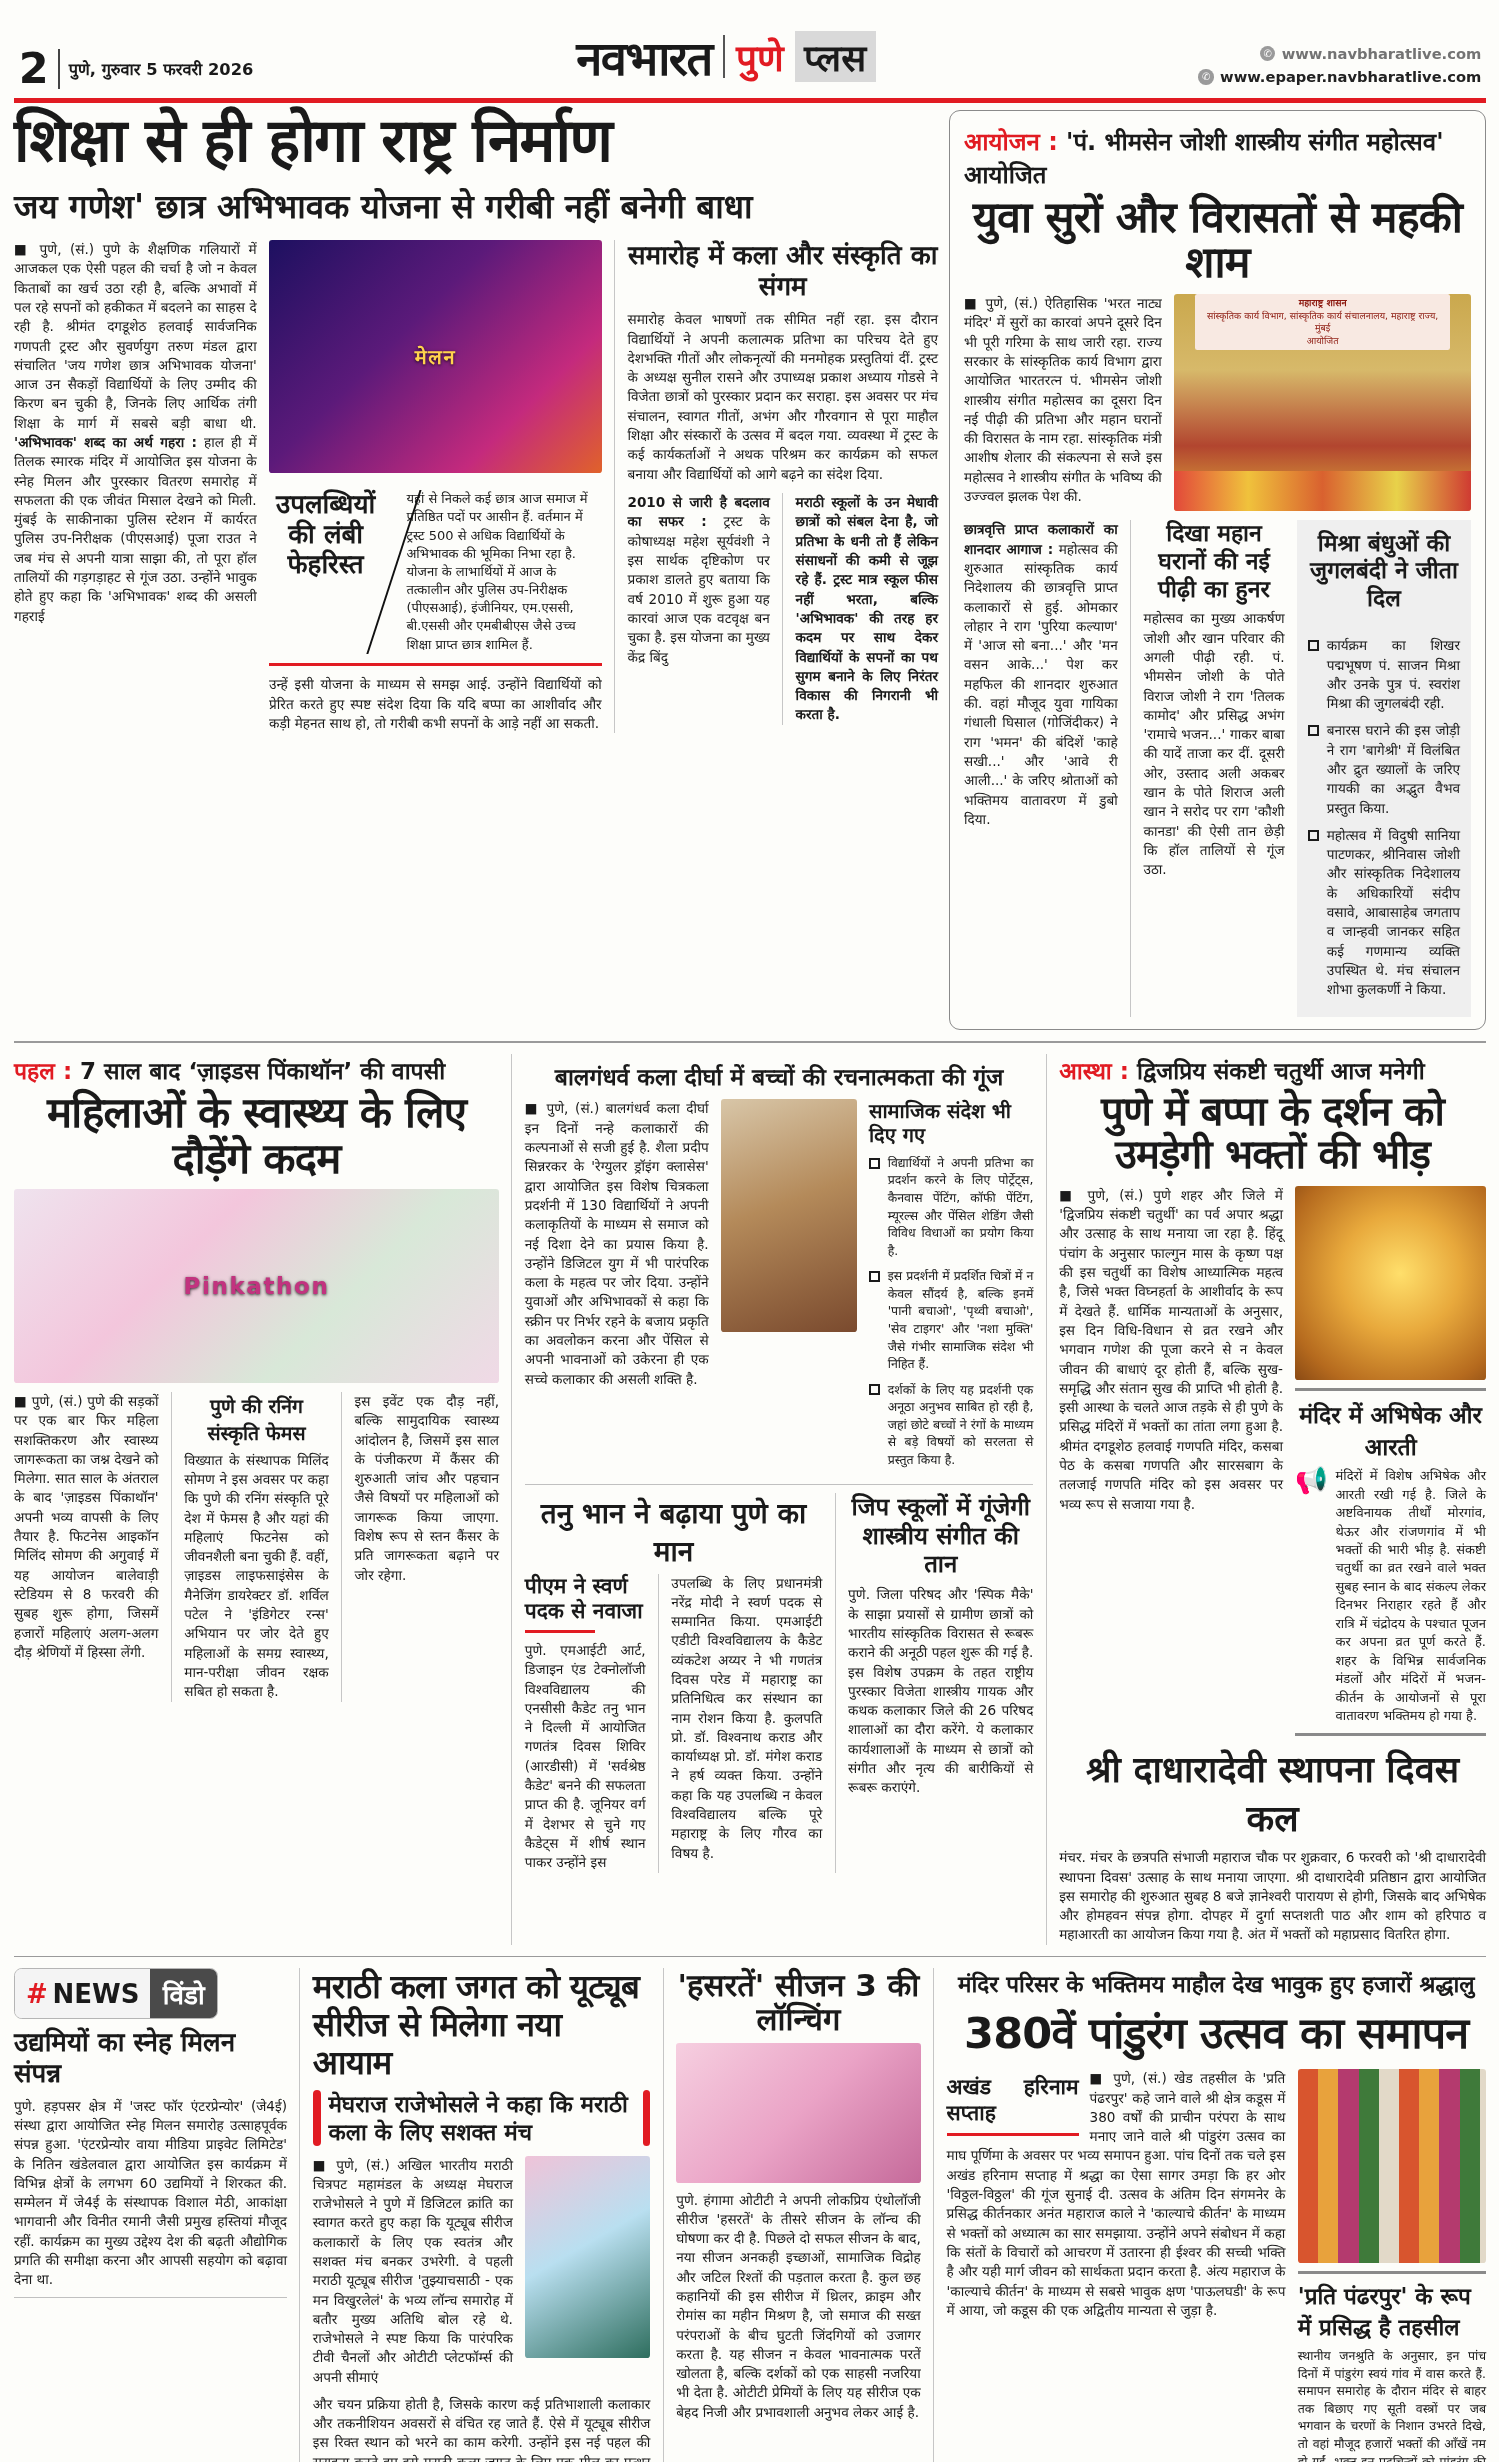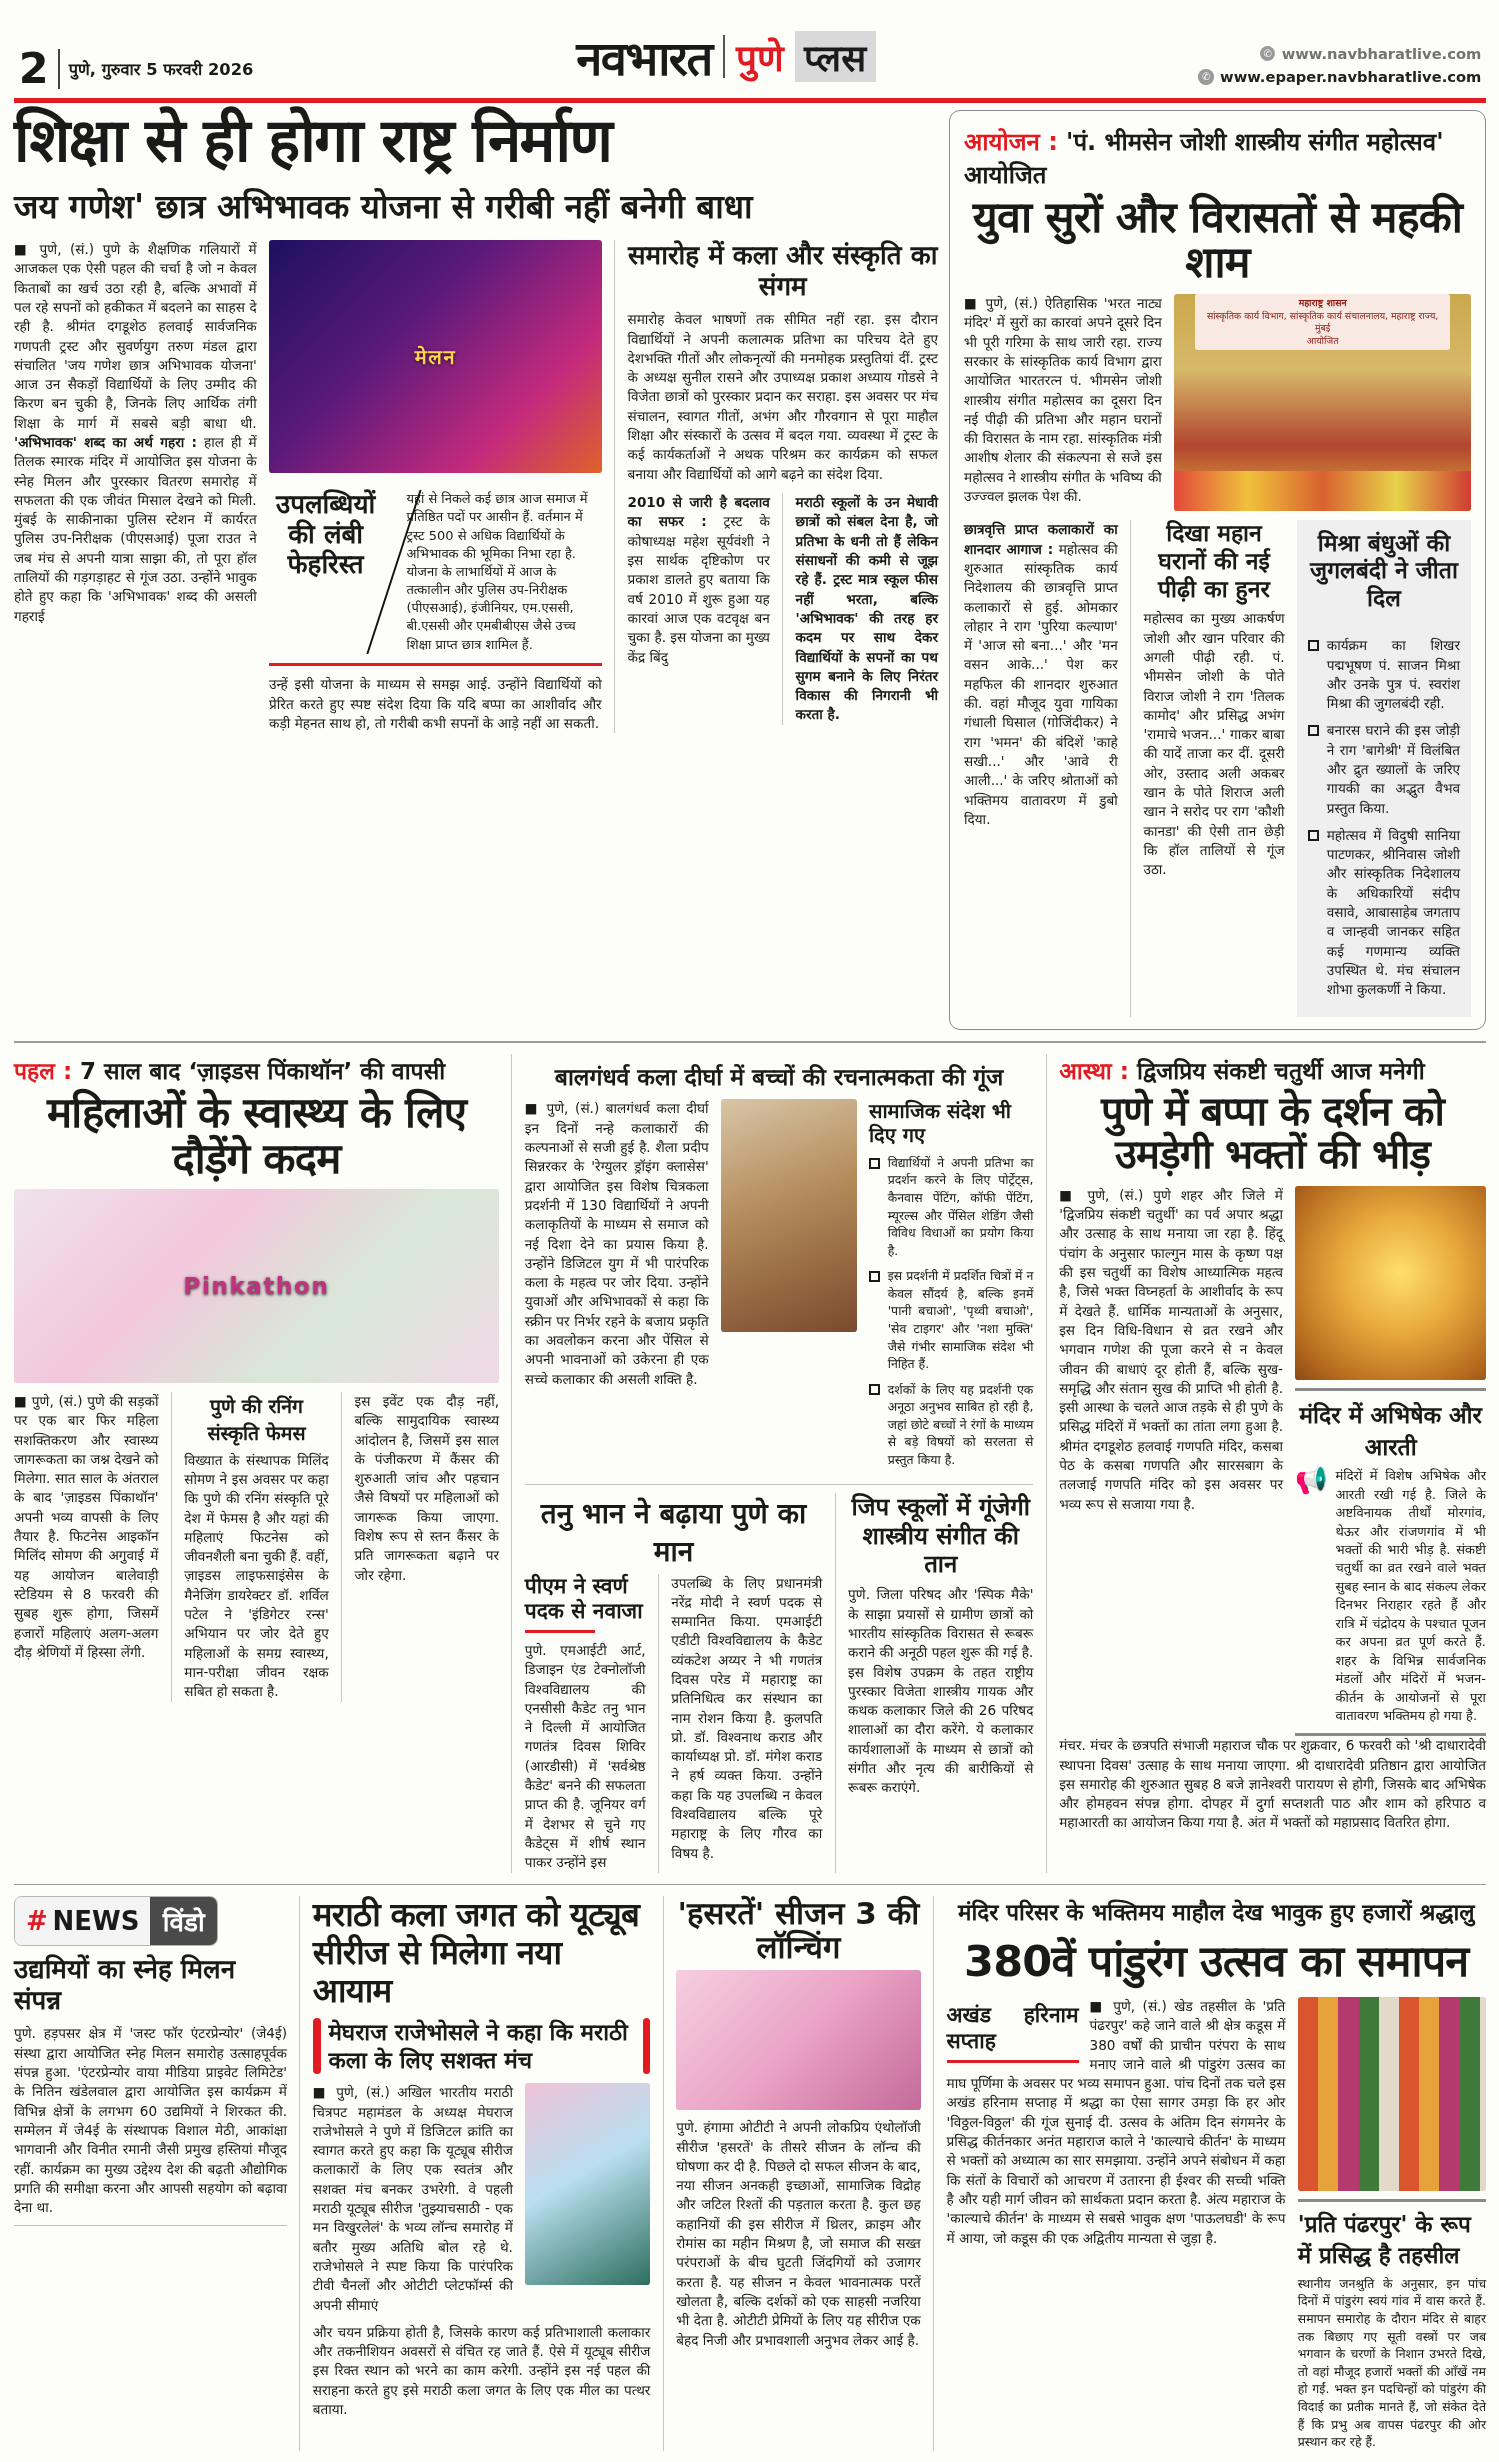--- a/index.html
+++ b/index.html
@@ -297,20 +297,21 @@
           <div class="ph" style="height:194px;background:radial-gradient(circle at 55% 45%,#ffdf6b 0%,#e8a93c 40%,#b56a1e 80%,#8a4a14 100%);"></div>
           <div class="ab-box">
             <div class="ab-title">मंदिर में अभिषेक और आरती</div>
             <div style="display:flex;gap:7.8px;">
               <span class="mega"></span>
               <div class="bt" style="font-size:13px;">मंदिरों में विशेष अभिषेक और आरती रखी गई है. जिले के अष्टविनायक तीर्थों मोरगांव, थेऊर और रांजणगांव में भी भक्तों की भारी भीड़ है. संकष्टी चतुर्थी का व्रत रखने वाले भक्त सुबह स्नान के बाद संकल्प लेकर दिनभर निराहार रहते हैं और रात्रि में चंद्रोदय के पश्चात पूजन कर अपना व्रत पूर्ण करते हैं. शहर के विभिन्न सार्वजनिक मंडलों और मंदिरों में भजन-कीर्तन के आयोजनों से पूरा वातावरण भक्तिमय हो गया है.</div>
             </div>
           </div>
         </div>
       </div>
+      <div class="dd-head">श्री दाधारादेवी स्थापना दिवस कल</div>
       <div class="bt">मंचर. मंचर के छत्रपति संभाजी महाराज चौक पर शुक्रवार, 6 फरवरी को 'श्री दाधारादेवी स्थापना दिवस' उत्साह के साथ मनाया जाएगा. श्री दाधारादेवी प्रतिष्ठान द्वारा आयोजित इस समारोह की शुरुआत सुबह 8 बजे ज्ञानेश्वरी पारायण से होगी, जिसके बाद अभिषेक और होमहवन संपन्न होगा. दोपहर में दुर्गा सप्तशती पाठ और शाम को हरिपाठ व महाआरती का आयोजन किया गया है. अंत में भक्तों को महाप्रसाद वितरित होगा.</div>
     </div>
   </div>
 
   <div class="sep"></div>
 
   <div class="band3">
 
     <div class="b3a">
       <div class="newsbadge">

